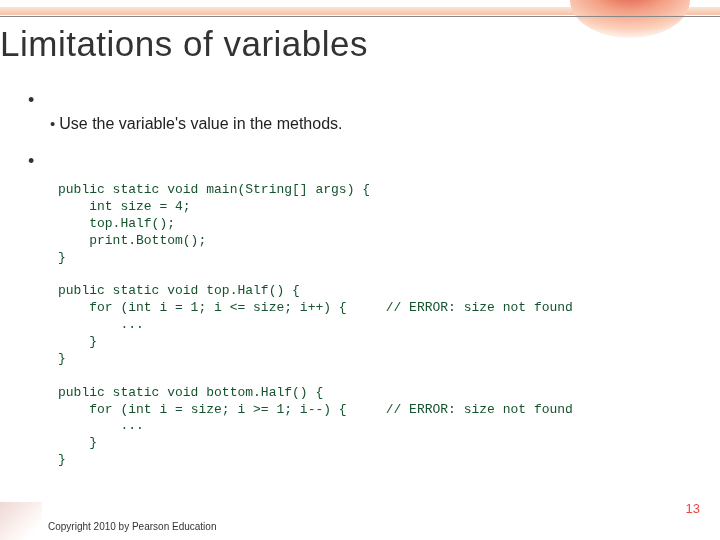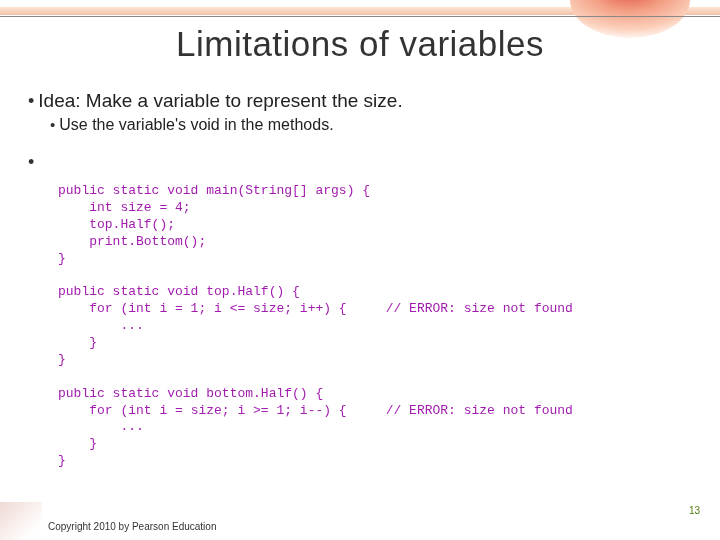--- a/index.html
+++ b/index.html
@@ -35,21 +35,21 @@
   left: 0;
   right: 0;
   height: 1px;
   background: #888;
 }
 .title {
   position: absolute;
   top: 24px;
   left: 0;
   right: 0;
-  text-align: center;
+  text-align: left;
   font-size: 35px;
   color: #333;
   letter-spacing: 0.5px;
 }
 .content {
   position: absolute;
   top: 90px;
   left: 28px;
   right: 20px;
 }
@@ -82,40 +82,40 @@
   margin-right: 4px;
   font-size: 15px;
 }
 .sub-text {
   font-size: 16px;
   color: #222;
 }
 .code {
   font-family: "Courier New", Courier, monospace;
   font-size: 13px;
-  color: #a21caf;
+  color: #14532d;
   white-space: pre;
   margin-left: 30px;
   margin-top: 10px;
   line-height: 1.3;
 }
 .code b { font-weight: normal; }
 .footer {
   position: absolute;
   bottom: 8px;
   left: 48px;
   font-size: 10px;
   color: #333;
 }
 .pagenum {
   position: absolute;
   bottom: 24px;
   right: 20px;
-  font-size: 10px;
-  color: #4d7c0f;
+  font-size: 13px;
+  color: #ef4444;
 }
 .corner {
   position: absolute;
   bottom: 0;
   left: 0;
   width: 42px;
   height: 38px;
   background: linear-gradient(135deg, rgba(170,60,40,0.2) 0%, rgba(220,160,140,0.15) 50%, transparent 80%);
 }
 </style>
@@ -125,25 +125,24 @@
 <div class="peach-bar"></div>
 <div class="peach-swoop"></div>
 <div class="thin-line"></div>
 
 <div class="title">Limitations of variables</div>
 
 <div class="content">
 
   <div class="bullet-row">
     <span class="bullet-icon">•</span>
-    <span class="bullet-text">Idea: Make a variable to represent the size.</span>
   </div>
   <div class="sub-row">
     <span class="sub-icon">•</span>
-    <span class="sub-text">Use the variable's void in the methods.</span>
+    <span class="sub-text">Use the variable's value in the methods.</span>
   </div>
 
   <div class="bullet-row" style="margin-top:18px;">
     <span class="bullet-icon">•</span>
   </div>
 
   <div class="code" id="code-block"><div>public static void main(String[] args) {</div><div>    <b>int size = 4;</b></div><div>    top.Half();</div><div>    print.Bottom();</div><div>}</div><div>&nbsp;</div><div>public static void top.Half() {</div><div>    for (int i = 1; i &lt;= <b>size</b>; i++) {     <b>// ERROR: size not found</b></div><div>        ...</div><div>    }</div><div>}</div><div>&nbsp;</div><div>public static void bottom.Half() {</div><div>    for (int i = <b>size</b>; i &gt;= 1; i--) {     <b>// ERROR: size not found</b></div><div>        ...</div><div>    }</div><div>}</div></div>
 
 </div>
 

